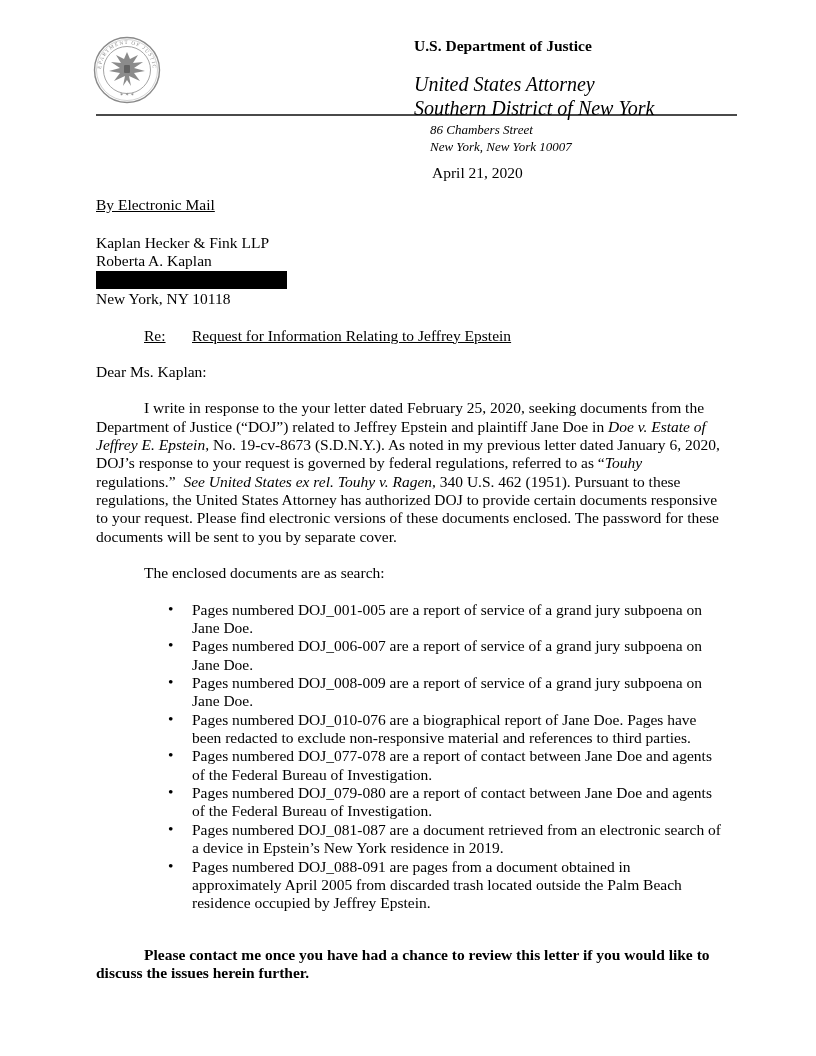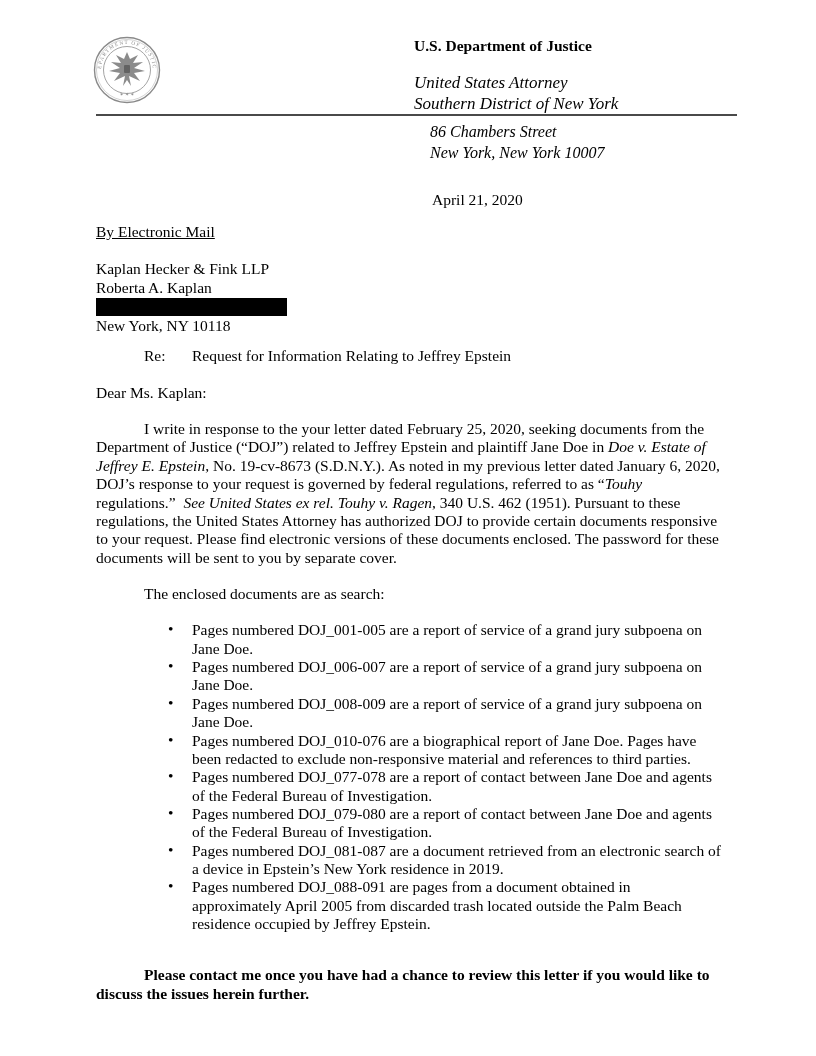--- a/index.html
+++ b/index.html
@@ -13,28 +13,28 @@
     font-family:"Liberation Serif", serif;
     font-size:15.5px;
     line-height:1.185;
     color:#000;
     overflow:hidden;
   }
   .letterhead { position:relative; height:79px; }
   .seal { position:absolute; left:-4px; top:0; width:70px; height:70px; }
   .lh-right { position:absolute; left:318px; top:2px; width:307px; }
   .agency { font-weight:bold; font-size:15.5px; margin-bottom:18px; }
-  .office { font-style:italic; font-size:17px; }
+  .office { font-style:italic; font-size:20px; }
   .rule { border:none; border-top:2px solid #4a4a4a; margin:0; }
-  .street { margin-left:334px; margin-top:6px; font-style:italic; font-size:16px; line-height:1.3; }
-  .date-line { margin-left:336px; margin-top:27px; }
+  .street { margin-left:334px; margin-top:6px; font-style:italic; font-size:13px; line-height:1.3; }
+  .date-line { margin-left:336px; margin-top:8px; }
   .byline { margin-top:14px; text-decoration:underline; }
   .recipient { margin-top:19px; }
   .redaction { width:191px; height:18px; background:#000; margin:1px 0; }
-  .re-line { margin-top:12px; display:flex; }
+  .re-line { margin-top:18px; display:flex;text-decoration:underline; }
   .re-label { margin-left:48px; width:48px; flex:none; }
   .salutation { margin-top:18px; }
   .para { margin-top:18px; width:625px; text-indent:48px; }
   .enclosure-intro { margin-top:18px; margin-left:48px; }
   ul.enclosures { margin:18px 0 0 0; padding:0; list-style:none; width:625px; }
   li.enc { position:relative; padding-left:96px; }
   li.enc .bullet { position:absolute; left:72px; top:-1px; }
   .closing { margin-top:33px; width:632px; text-indent:48px;font-weight:bold; }
   .it { font-style:italic; }
 </style>

